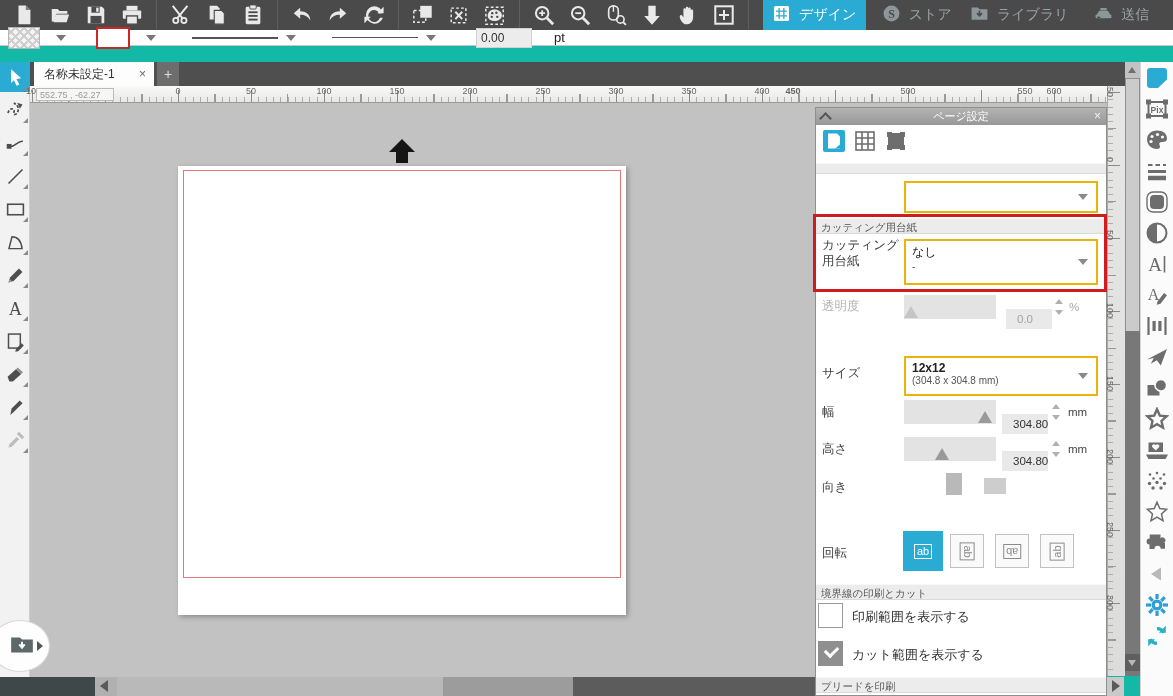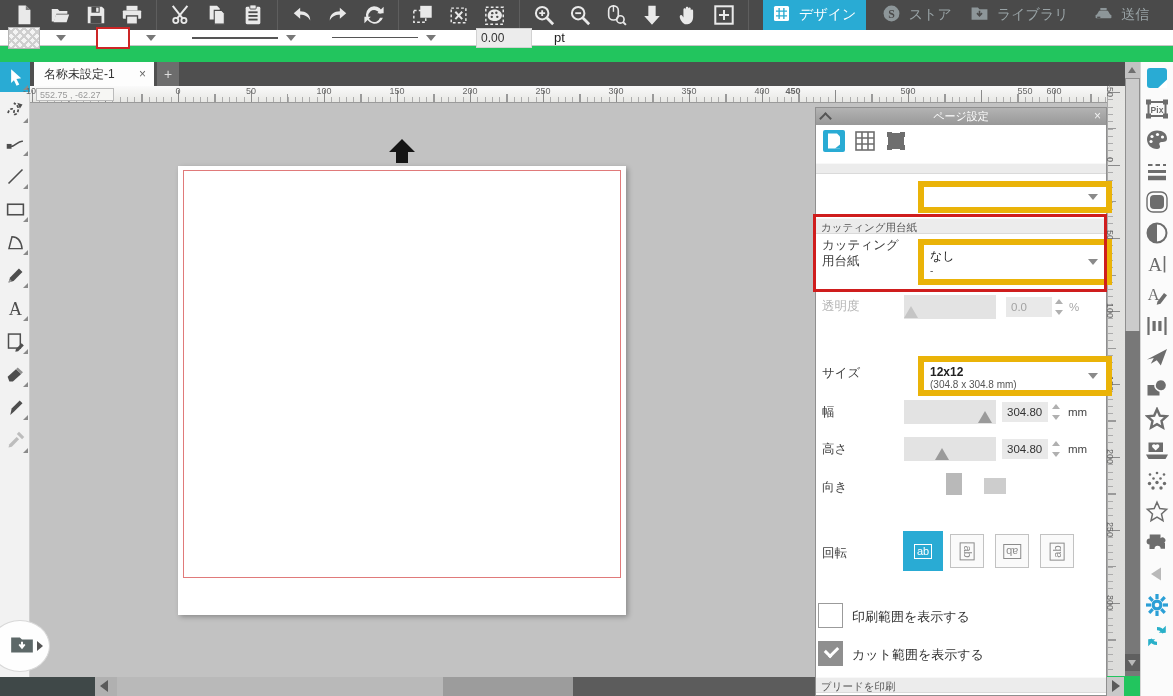--- a/index.html
+++ b/index.html
@@ -1,17 +1,17 @@
 <!DOCTYPE html>
 <html><head>
 <meta charset="utf-8">
 <style>
   html,body{margin:0;padding:0;background:#333;}
   #app{position:relative;width:1173px;height:696px;overflow:hidden;
-       font-family:"Liberation Sans",sans-serif;background:#22c55e;
+       font-family:"Liberation Sans",sans-serif;background:#14b8a6;
        --accent:#29abd4;--highlight:#cf1d1d;--cutline:#e07a7a;}
   .abs{position:absolute;}
   
   #menubar{left:0;top:0;width:1173px;height:30px;background:#4a4a4a;display:flex;align-items:center;}
   .mgroup{display:flex;align-items:center;gap:10px;padding:0 11px;height:30px;}
   .msep{width:1px;height:30px;background:#5e5e5e;}
   .tbtn{width:26px;height:26px;display:flex;align-items:center;justify-content:center;color:#e9e9e9;cursor:pointer;}
   .tbtn svg{width:22px;height:22px;}
   #menu-tabs{display:flex;height:30px;margin-left:14px;flex:1;}
   .mtab{flex:1;display:flex;align-items:center;justify-content:center;gap:8px;
@@ -76,28 +76,28 @@
   #panel-header{position:absolute;left:0;top:0;right:0;height:17px;background:linear-gradient(#b3b3b3,#989898);
      color:#fff;font-size:11px;text-align:center;line-height:17px;}
   #panel-collapse{position:absolute;left:5px;top:6px;width:7px;height:7px;border-left:2px solid #555;border-top:2px solid #555;transform:rotate(45deg);cursor:pointer;}
   #panel-close{position:absolute;right:5px;top:0;color:#f1f1f1;font-size:12px;cursor:pointer;}
   .ptab{position:absolute;top:21px;width:27px;height:27px;display:flex;align-items:center;justify-content:center;color:#6e6e6e;cursor:pointer;}
   .ptab svg{width:24px;height:24px;}
   .sechead{position:absolute;left:0;right:0;height:16px;background:#ececec;border-top:1px solid #f8f8f8;border-bottom:1px solid #dadada;
      font-size:10.5px;color:#555;line-height:16px;padding-left:5px;box-sizing:border-box;}
   .plabel{position:absolute;left:6px;font-size:12.5px;color:#3f3f3f;width:78px;line-height:1.25;}
   .plabel.gray{color:#b3b3b3;}
-  .dd{position:absolute;left:102px;width:194px;background:#fff;border:6px solid #eab308;box-sizing:border-box;cursor:pointer;}
+  .dd{position:absolute;left:88px;width:194px;background:#fff;border:2px solid #eab308;box-sizing:border-box;cursor:pointer;}
   .dd .caret{position:absolute;right:8px;top:50%;margin-top:-3px;border-top-color:#8a8a8a;}
   .dd-main{font-size:12px;color:#222;padding:3px 0 0 6px;font-weight:bold;}
   .dd-main.normal{font-weight:normal;}
   .dd-sub{font-size:10px;color:#555;padding:0 0 2px 6px;}
   .slider{position:absolute;left:88px;width:92px;height:24px;background:#e3e3e3;}
   .sl-thumb{position:absolute;bottom:1px;width:0;height:0;border-left:7px solid transparent;border-right:7px solid transparent;border-bottom:12px solid #9a9a9a;cursor:pointer;}
-  .valbox{position:absolute;width:46px;height:20px;background:#e9e9e9;font-size:11.5px;color:#333;line-height:20px;padding-left:5px;box-sizing:border-box;}
+  .valbox{position:absolute;width:46px;height:20px;background:#e9e9e9;font-size:11.5px;color:#333;line-height:20px;padding-left:11px;box-sizing:border-box;margin-top:12px;}
   .valbox.gray{color:#a3a3a3;}
   .spin{position:absolute;width:10px;height:20px;cursor:pointer;}
   .spin i{position:absolute;left:0;width:0;height:0;border-left:4px solid transparent;border-right:4px solid transparent;}
   .spin .up{top:2px;border-bottom:5px solid #b0b0b0;}
   .spin .dn{bottom:2px;border-top:5px solid #b0b0b0;}
   .unit{position:absolute;font-size:11.5px;color:#444;}
   .unit.gray{color:#a8a8a8;}
   .orient{position:absolute;cursor:pointer;}
   .orient.portrait{width:16px;height:22px;background:#b9b9b9;}
   .orient.landscape{width:22px;height:16px;background:#cdcdcd;}
@@ -541,20 +541,21 @@
     <div class="rotbtn" style="left:134px;top:426px;width:32px;height:32px;">
         <span style="transform:rotate(90deg);">ab</span>
       </div>
     <div class="rotbtn" style="left:179px;top:426px;width:32px;height:32px;">
         <span style="transform:rotate(180deg);">ab</span>
       </div>
     <div class="rotbtn" style="left:224px;top:426px;width:32px;height:32px;">
         <span style="transform:rotate(270deg);">ab</span>
       </div>
 
+    <div class="sechead" style="top:476px;">境界線の印刷とカット</div>
     <div class="cb" style="top:495px;"></div>
     <div class="cblabel" style="top:500px;">印刷範囲を表示する</div>
     <div class="cb checked" style="top:533px;"></div>
     <div class="cblabel" style="top:538px;">カット範囲を表示する</div>
 
     <div class="sechead" style="top:569px;">ブリードを印刷</div>
   </div>
 
   <div id="righttools" class="abs">
       <div class="rtool">

